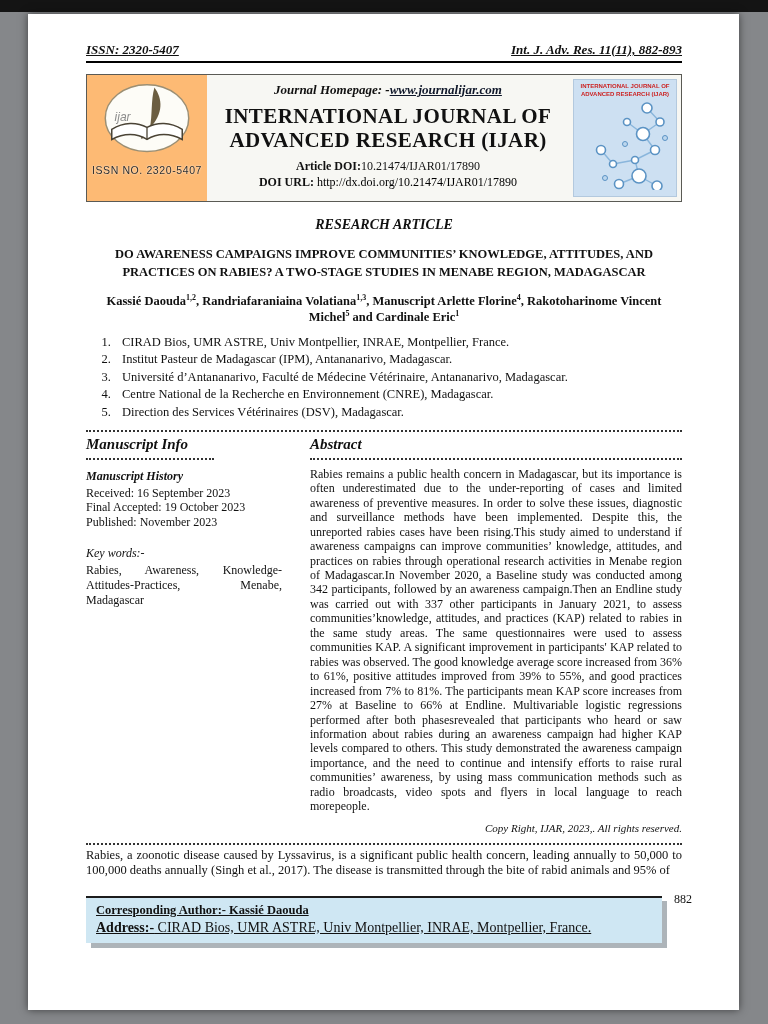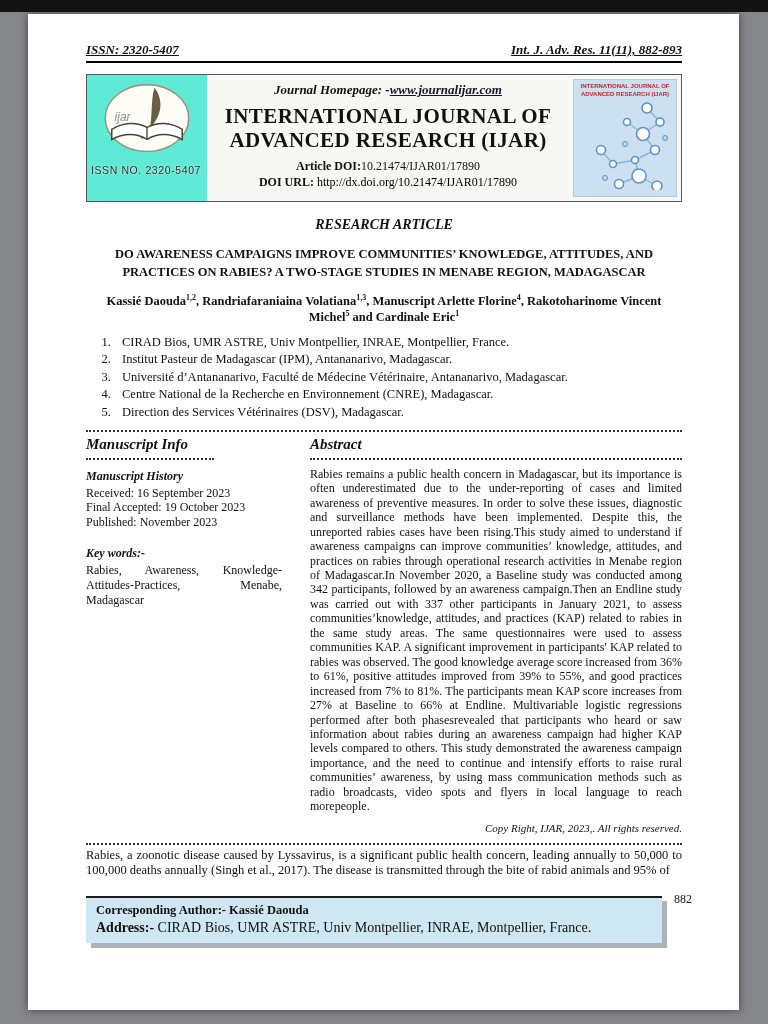--- a/index.html
+++ b/index.html
@@ -19,21 +19,21 @@
   
   .issn-row{display:flex;justify-content:space-between;font-size:13px;font-weight:bold;font-style:italic;}
   .issn-row span{text-decoration:underline;}
   .header-rule{border:0;border-top:2px solid #000;margin:3px 0 0 0;}
 
   
   .masthead{
     margin-top:11px;border:1px solid #5a5a55;background:#f7f7f3;
     display:flex;height:128px;box-sizing:border-box;
   }
-  .logo-col{width:120px;box-sizing:border-box;padding:5px 4px 2px;text-align:left;background:#5eead4;}
+  .logo-col{width:120px;box-sizing:border-box;padding:5px 4px 2px;text-align:center;background:#fdba74;}
   .logo-art{display:block;margin:0 auto;}
   .issn-no{font-family:"Liberation Sans",sans-serif;font-size:10.5px;color:#2e2e2e;letter-spacing:.6px;margin-top:4px;text-shadow:0 0 2px #fff;}
   .center-col{flex:1;text-align:center;padding-top:7px;}
   .homepage-line{font-size:13px;font-weight:bold;font-style:italic;}
   .homepage-line a{color:#0f172a;text-decoration:underline;}
   .journal-title{font-size:21px;font-weight:bold;letter-spacing:.4px;line-height:1.14;margin:7px 0 6px;}
   .doi-line{font-size:12px;margin-top:1px;}
   .doi-line b{font-weight:bold;}
   .doi-line a{color:#000;text-decoration:none;}
   .cover-col{width:112px;box-sizing:border-box;padding:4px;}
@@ -58,31 +58,31 @@
   .sep-col{margin:5px 0 7px;}
   .sep-before-intro{margin:9px 0 3px;}
 
   
   .columns{display:flex;margin-top:4px;}
   .col-left{width:196px;flex:0 0 196px;}
   .col-right{flex:1;margin-left:28px;}
   .section-heading{font-size:15px;font-weight:bold;font-style:italic;margin:0;}
   .mh-heading{font-size:12px;font-weight:bold;font-style:italic;margin:0 0 2px;}
   .mi-line{font-size:12px;line-height:1.22;}
-  .kw-heading{font-size:12px;font-weight:bold;font-style:italic;margin:16px 0 2px;}
+  .kw-heading{font-size:12px;font-weight:normal;font-style:italic;margin:16px 0 2px;}
   .kw-text{font-size:12px;line-height:1.25;text-align:justify;}
   .abstract-text{font-size:12px;line-height:1.205;text-align:justify;margin:0;}
   .copyright{font-size:11px;font-style:italic;text-align:right;margin-top:8px;}
 
   
   .intro-heading{font-size:15px;font-weight:bold;margin:4px 0 4px;}
   .intro-text{font-size:12.5px;line-height:1.25;text-align:justify;margin:0;}
 
   
-  .footer-row{position:relative;margin-top:17px;}
+  .footer-row{position:relative;margin-top:17px;text-decoration:underline;}
   .page-number{position:absolute;right:-10px;top:-4px;font-size:12px;}
   .corr-box{
     width:576px;box-sizing:border-box;margin-top:13px;
     border-top:2px solid #1c1c1c;background:#cfe7f3;
     padding:5px 10px 7px;box-shadow:5px 5px 0 rgba(105,118,128,.55);
   }
   .corr-line1{font-size:12.5px;font-weight:bold;}
   .corr-line2{font-size:14px;margin-top:2px;}
   .corr-line2 b{font-weight:bold;}
 </style>

